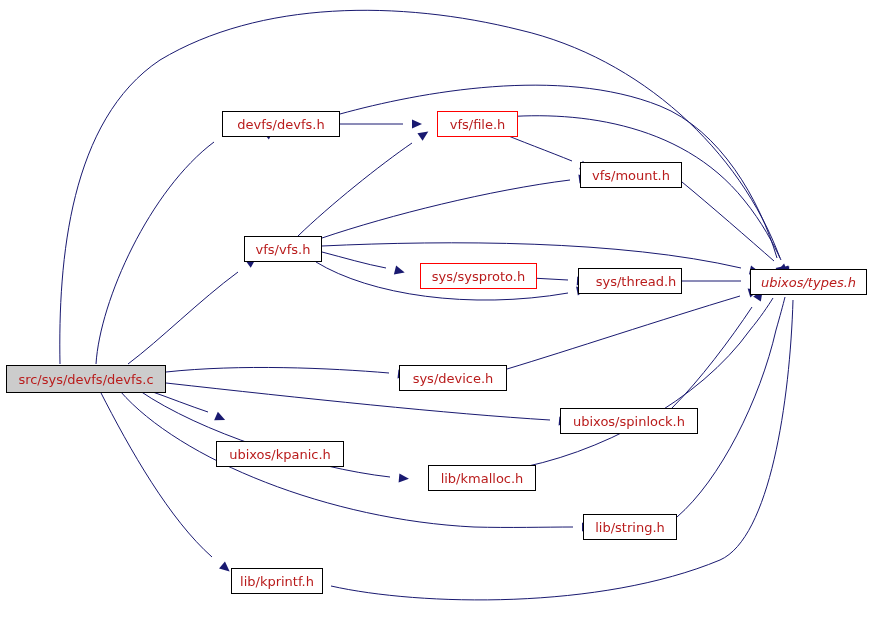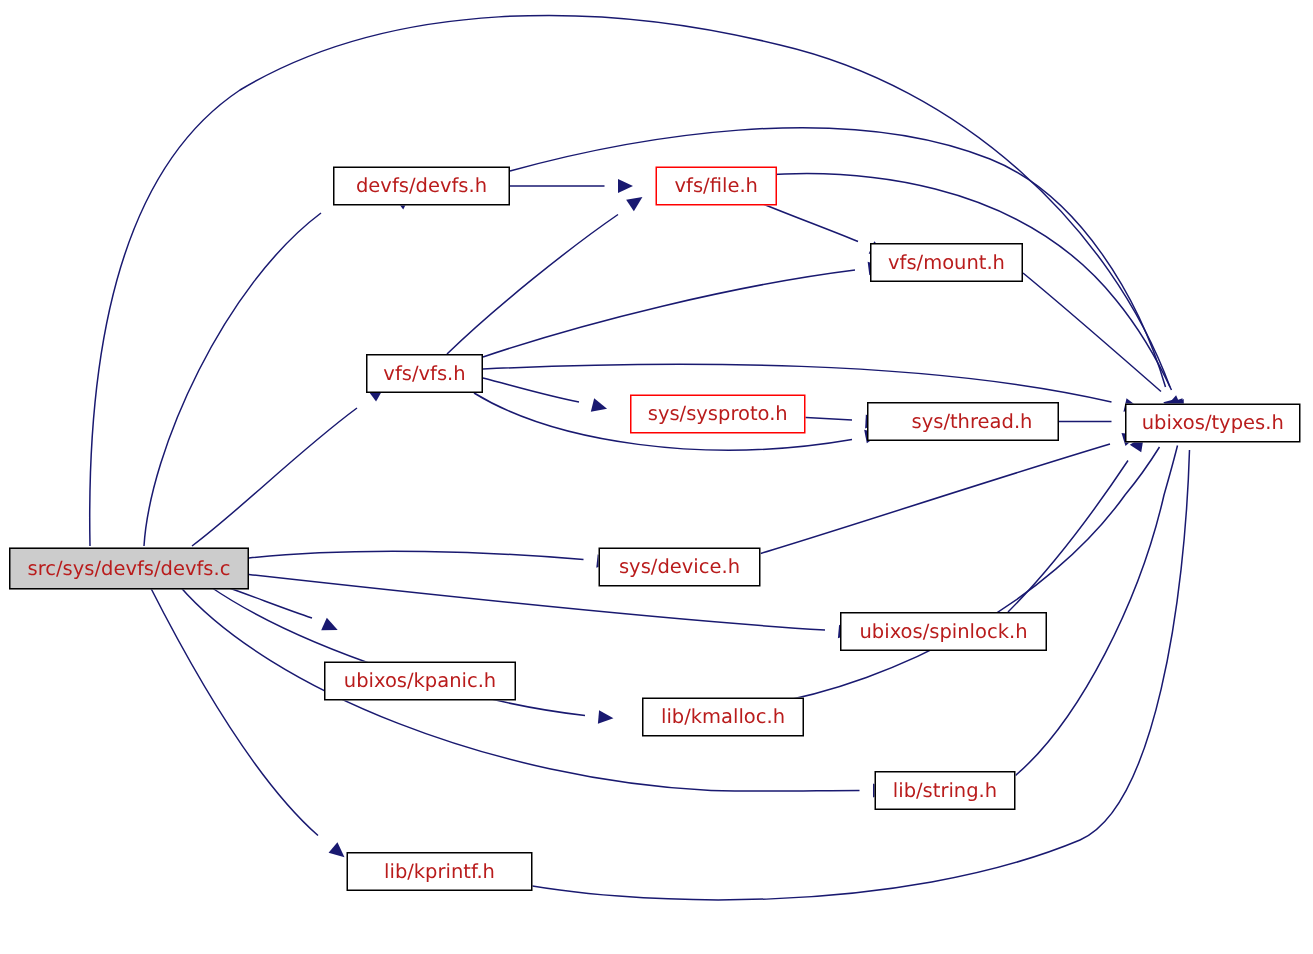--- a/index.html
+++ b/index.html
@@ -128,39 +128,39 @@
       </div>
       <div class="graph-node" style="left: 580px; top: 162px; width: 102px; height: 26px;">
         <span class="node-label">vfs/mount.h</span>
       </div>
       <div class="graph-node" style="left: 244px; top: 236px; width: 78px; height: 26px;">
         <span class="node-label">vfs/vfs.h</span>
       </div>
       <div class="graph-node node-red" style="left: 396px; top: 263px; width: 117px; height: 26px;">
         <span class="node-label">sys/sysproto.h</span>
       </div>
-      <div class="graph-node" style="left: 578px; top: 268px; width: 128px; height: 26px; padding-left: 12px;">
+      <div class="graph-node" style="left: 578px; top: 268px; width: 104px; height: 26px; padding-left: 12px;">
         <span class="node-label">sys/thread.h</span>
       </div>
-      <div class="graph-node" style="left: 750px; top: 269px; width: 117px; height: 26px;">
+      <div class="graph-node" style="left: 750px; top: 269px; width: 117px; height: 26px; font-style: italic;">
         <span class="node-label">ubixos/types.h</span>
       </div>
       <div class="graph-node" style="left: 399px; top: 365px; width: 108px; height: 26px;">
         <span class="node-label">sys/device.h</span>
       </div>
       <div class="graph-node" style="left: 216px; top: 415px; width: 128px; height: 26px; margin-top: 26px;">
         <span class="node-label">ubixos/kpanic.h</span>
       </div>
       <div class="graph-node" style="left: 560px; top: 408px; width: 138px; height: 26px;">
         <span class="node-label">ubixos/spinlock.h</span>
       </div>
       <div class="graph-node" style="left: 400px; top: 465px; width: 108px; height: 26px; margin-left: 28px;">
         <span class="node-label">lib/kmalloc.h</span>
       </div>
       <div class="graph-node" style="left: 583px; top: 514px; width: 94px; height: 26px;">
         <span class="node-label">lib/string.h</span>
       </div>
-      <div class="graph-node" style="left: 231px; top: 568px; width: 124px; height: 26px;">
+      <div class="graph-node" style="left: 231px; top: 568px; width: 92px; height: 26px;">
         <span class="node-label">lib/kprintf.h</span>
       </div>
     </div>
 
 </div>
 
 </body></html>

